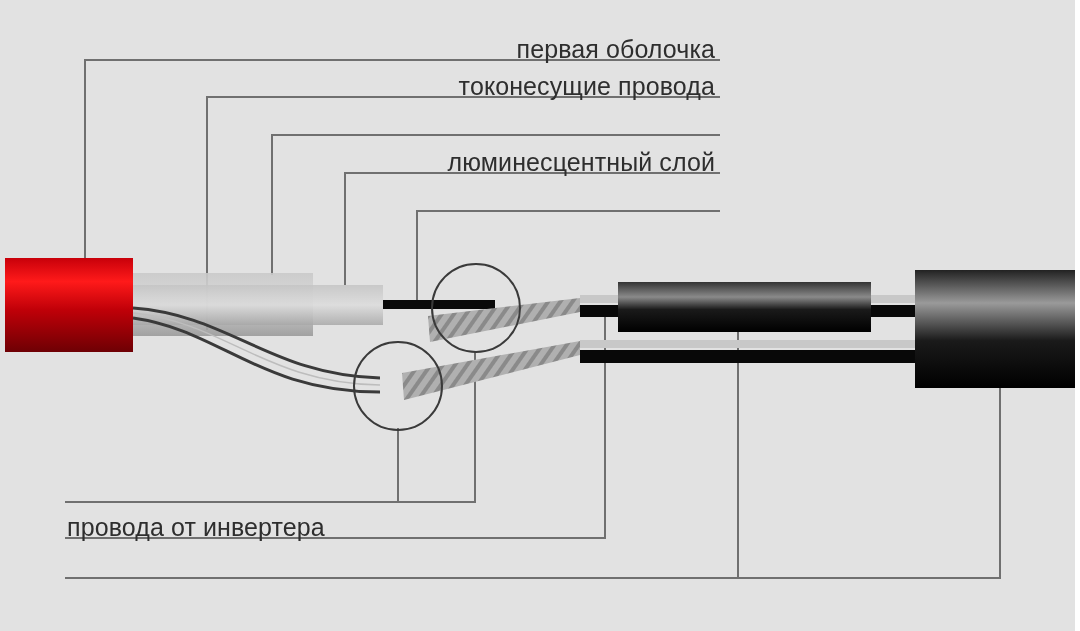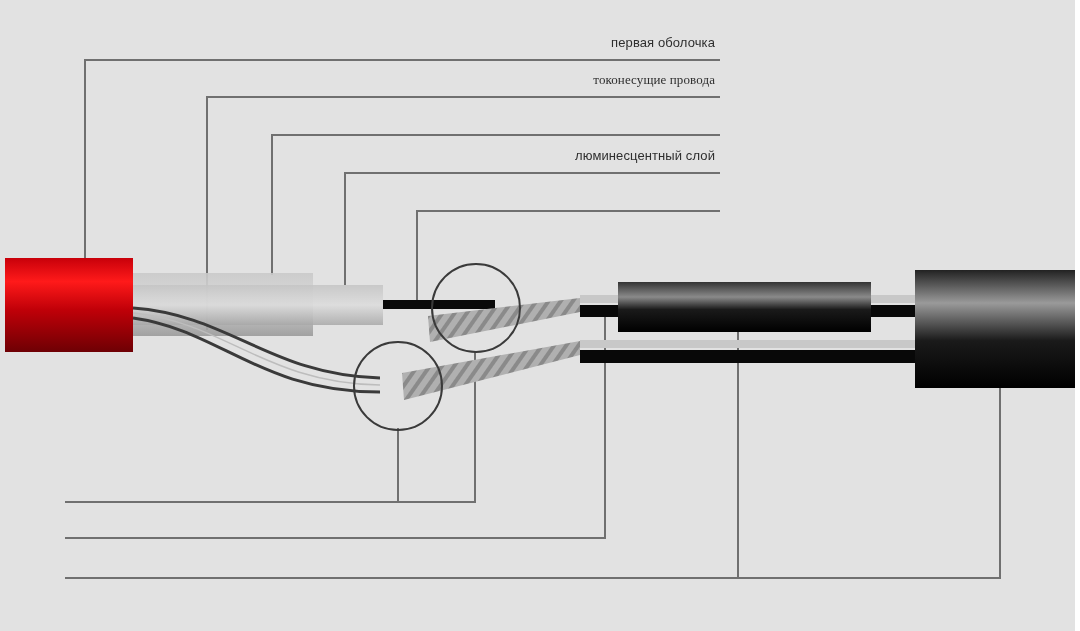--- a/index.html
+++ b/index.html
@@ -1,19 +1,19 @@
 <!DOCTYPE html>
 <html><head>
 <meta charset="utf-8">
 <style>
   html, body { margin:0; padding:0; background:#ffffff; }
   body { width:1080px; height:631px; overflow:hidden; position:relative; font-family:"Liberation Sans", sans-serif; }
   #canvas { position:absolute; left:0; top:0; width:1075px; height:631px; background:#e2e2e2; }
   svg { position:absolute; left:0; top:0; }
-  .lbl { position:absolute; font-size:13px; color:#2e2e2e; white-space:nowrap; letter-spacing:0.1px; }
+  .lbl { position:absolute; font-size:25px; color:#2e2e2e; white-space:nowrap; letter-spacing:0.1px; }
   .lbl-r { text-align:right; }
 </style>
 </head>
 <body>
 
 <div id="canvas">
 
   <svg width="1075" height="631" viewBox="0 0 1075 631">
     <defs>
       <linearGradient id="redGrad" x1="0" y1="0" x2="0" y2="1">
@@ -92,16 +92,17 @@
     <rect x="580" y="305" width="340" height="12" fill="#080808"></rect>
     <rect x="580" y="340" width="340" height="8" fill="#c8c8c8"></rect>
     <rect x="580" y="350" width="340" height="13" fill="#080808"></rect>
 
     <rect x="618" y="282" width="253" height="50" fill="url(#blackTube)"></rect>
 
     <rect x="915" y="270" width="160" height="118" fill="url(#blackCable)"></rect>
   </svg>
 
   <div class="lbl lbl-r" style="right:360px; top:35px;">первая оболочка</div>
-  <div class="lbl lbl-r" style="right:360px; top:72px;font-family:Liberation Serif, serif;">токонесущие провода</div>
+  <div class="lbl lbl-r" style="right:360px; top:72px;">токонесущие провода</div>
   <div class="lbl lbl-r" style="right:360px; top:148px;">люминесцентный слой</div>
 
+  <div class="lbl" style="left:67px; top:513px;">провода от инвертера</div>
 </div>
 
 </body></html>

